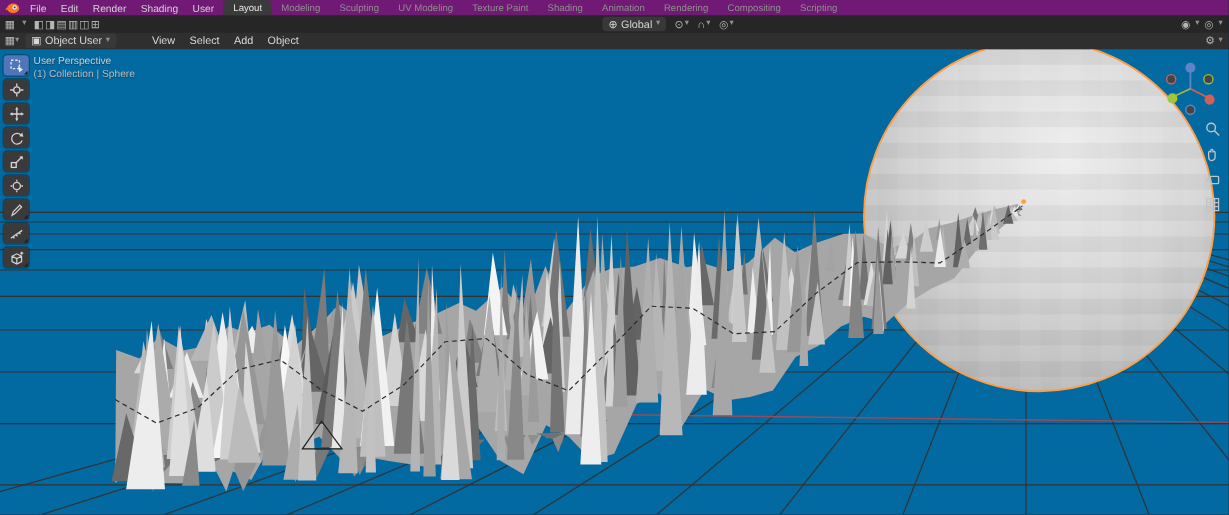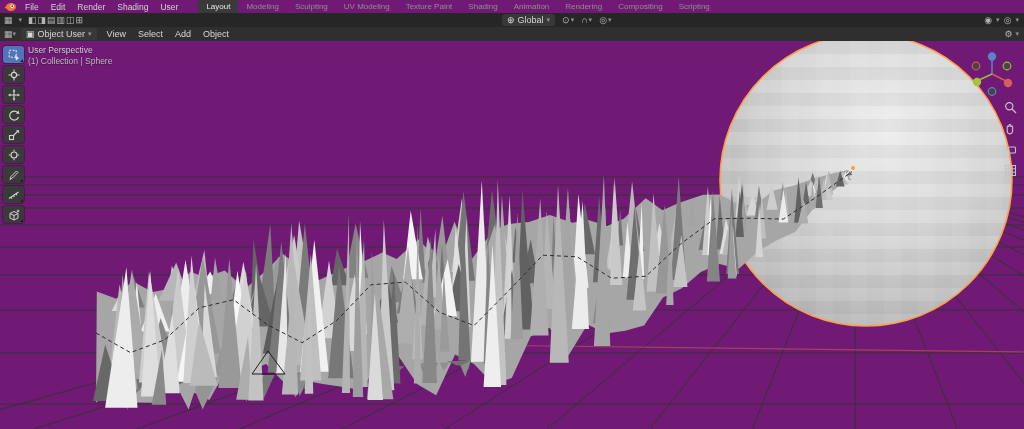--- a/index.html
+++ b/index.html
@@ -3,21 +3,21 @@
 <meta charset="utf-8">
 <style>
   *{box-sizing:border-box;margin:0;padding:0}
   html,body{width:1024px;height:429px;overflow:hidden}
   body{background:#1b1b1b;font-family:"Liberation Sans",sans-serif;color:#d6d6d6;position:relative}
 
   
   .row1{height:13px;background:#701a75;display:flex;align-items:center;padding:0 4px;font-size:8.5px}
   .logo{width:13px;height:10px;display:inline-block;margin-right:2px}
   .menu{padding:0 6px;color:#d2d2d2;cursor:default}
-  .tabs{display:flex;margin-left:14px;align-items:flex-end;height:13px}
+  .tabs{display:flex;margin-left:2px;align-items:flex-end;height:13px}
   .tab{padding:2px 8px 1px;font-size:8px;color:#8f8f8f;border-radius:3px 3px 0 0;line-height:10px;white-space:nowrap}
   .tab.active{background:#3a3a3a;color:#e8e8e8}
 
   
   .row2{height:14px;background:#262626;position:relative;color:#b9b9b9;font-size:9px}
   .r2-left{position:absolute;left:4px;top:0;height:14px;display:flex;align-items:center;gap:6px}
   .r2-center{position:absolute;left:502px;top:0;height:14px;display:flex;align-items:center;gap:7px}
   .r2-right{position:absolute;right:5px;top:0;height:14px;display:flex;align-items:center;gap:4px}
   .ic{font-size:9px;color:#b5b5b5;line-height:14px}
   .chev{font-size:7px;color:#909090;line-height:14px}
@@ -118,31 +118,31 @@
 </div>
 
 <div class="row3">
   <span class="ic">▦</span>
   <span class="chev">▾</span>
   <span class="dd" style="margin-left:5px">
     <span>▣</span>
     <span>Object User</span>
     <span class="chev">▾</span>
   </span>
-  <span class="menu" style="margin-left:4px">View</span>
+  <span class="menu" style="margin-left:24px">View</span>
   <span class="menu">Select</span>
   <span class="menu">Add</span>
   <span class="menu">Object</span>
   <div class="r3-right">
     <span class="ic">⚙</span>
     <span class="chev">▾</span>
   </div>
 </div>
 
-<div class="vp" style="background: #701a75;">
+<div class="vp" style="background: #0369a1;">
 
   <svg id="scene" width="1024" height="388" viewBox="0 0 1024 388">
     <defs>
       <radialGradient id="sphg" cx="0.57" cy="0.32" r="0.9">
         <stop offset="0" stop-color="#eeeeee"></stop>
         <stop offset="0.42" stop-color="#d8d8d8"></stop>
         <stop offset="0.75" stop-color="#bcbcbc"></stop>
         <stop offset="1" stop-color="#8d8d8d"></stop>
       </radialGradient>
       <pattern id="lat" width="8" height="26" patternUnits="userSpaceOnUse">

